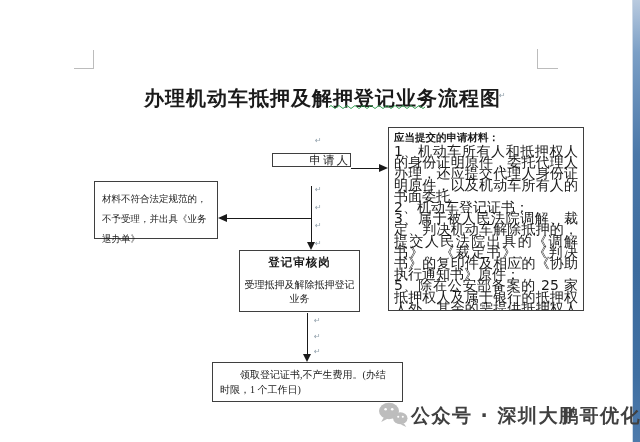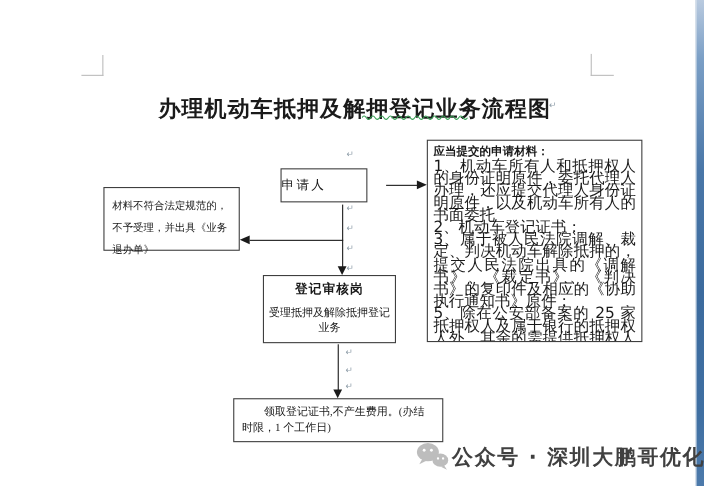--- a/index.html
+++ b/index.html
@@ -21,26 +21,26 @@
   .corner-tr{position:absolute;left:537px;top:49px;width:20px;height:19px;
     border-left:1px solid #bcbcbc;border-bottom:1px solid #bcbcbc;}
   
   .doc-title{
     position:absolute;left:144px;top:85px;
     font-size:20px;font-weight:bold;letter-spacing:1px;white-space:nowrap;
   }
   .wavy{position:absolute;left:329px;top:104px;width:98px;height:6px;}
   
   .fbox{position:absolute;border:1px solid #3f3f3f;background:#fff;box-sizing:border-box;}
-  .box-applicant{left:255px;top:153px;width:79px;height:31px;
-    display:flex;align-items:center;justify-content:flex-start;font-size:11.5px;letter-spacing:2px;}
+  .box-applicant{left:272px;top:153px;width:79px;height:14px;
+    display:flex;align-items:center;justify-content:flex-end;font-size:11.5px;letter-spacing:2px;}
   .box-materials{left:388px;top:127px;width:196px;height:184px;padding:3px 5px;overflow:hidden;}
   .box-materials .mat-title{font-size:10.5px;font-weight:bold;margin-bottom:1px;}
   .box-materials .mat-item{font-size:14px;line-height:11.2px;text-align:justify;}
-  .box-reject{left:94px;top:170px;width:124px;height:58px;padding:7px 7px;
+  .box-reject{left:94px;top:181px;width:124px;height:58px;padding:7px 7px;
     font-size:9.5px;line-height:20px;}
   .box-review{left:239px;top:250px;width:121px;height:62px;padding:4px 4px;text-align:center;}
   .box-review .rev-title{font-size:11.5px;font-weight:bold;letter-spacing:1px;margin-bottom:8px;}
   .box-review .rev-body{font-size:10px;line-height:14px;}
   .box-result{left:212px;top:362px;width:191px;height:40px;padding:4px 7px;
     font-size:10px;line-height:15px;text-indent:2em;font-family:Liberation Serif, serif;}
   
   .cline{position:absolute;background:#1a1a1a;}
   .line-a{left:311px;top:186px;width:1px;height:57px;}
   .line-b{left:227px;top:218px;width:85px;height:1px;}

